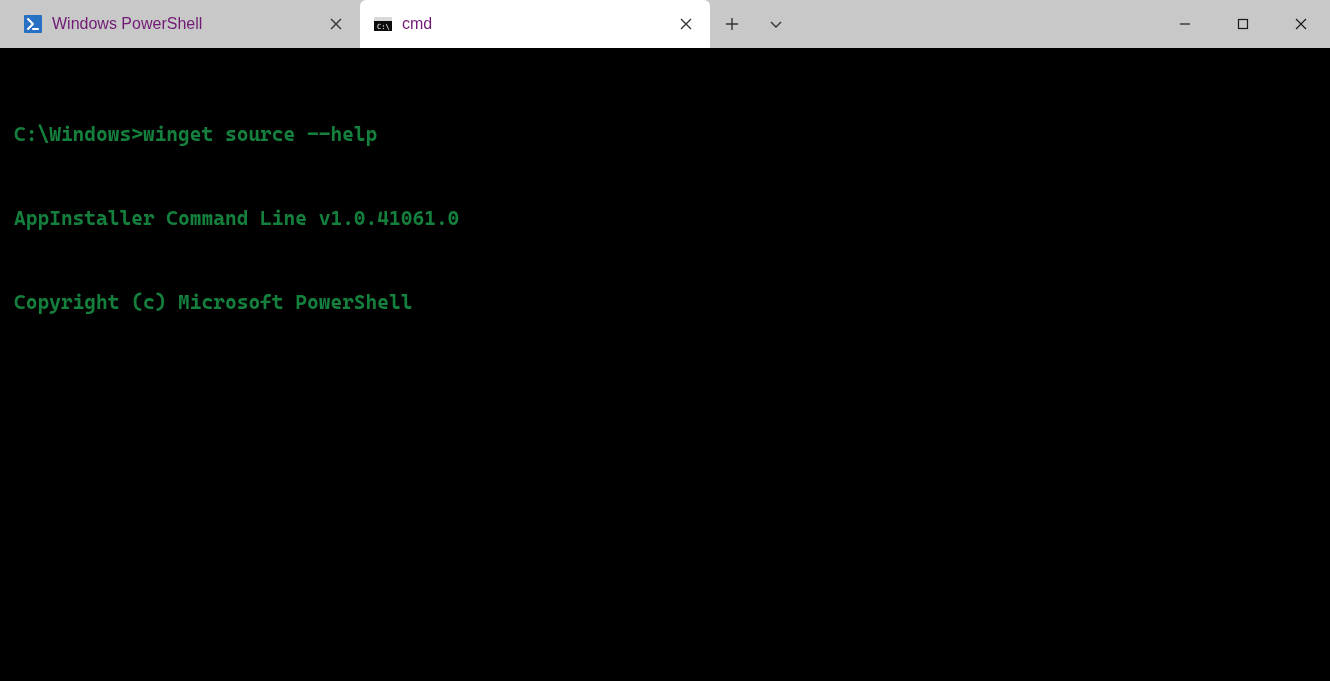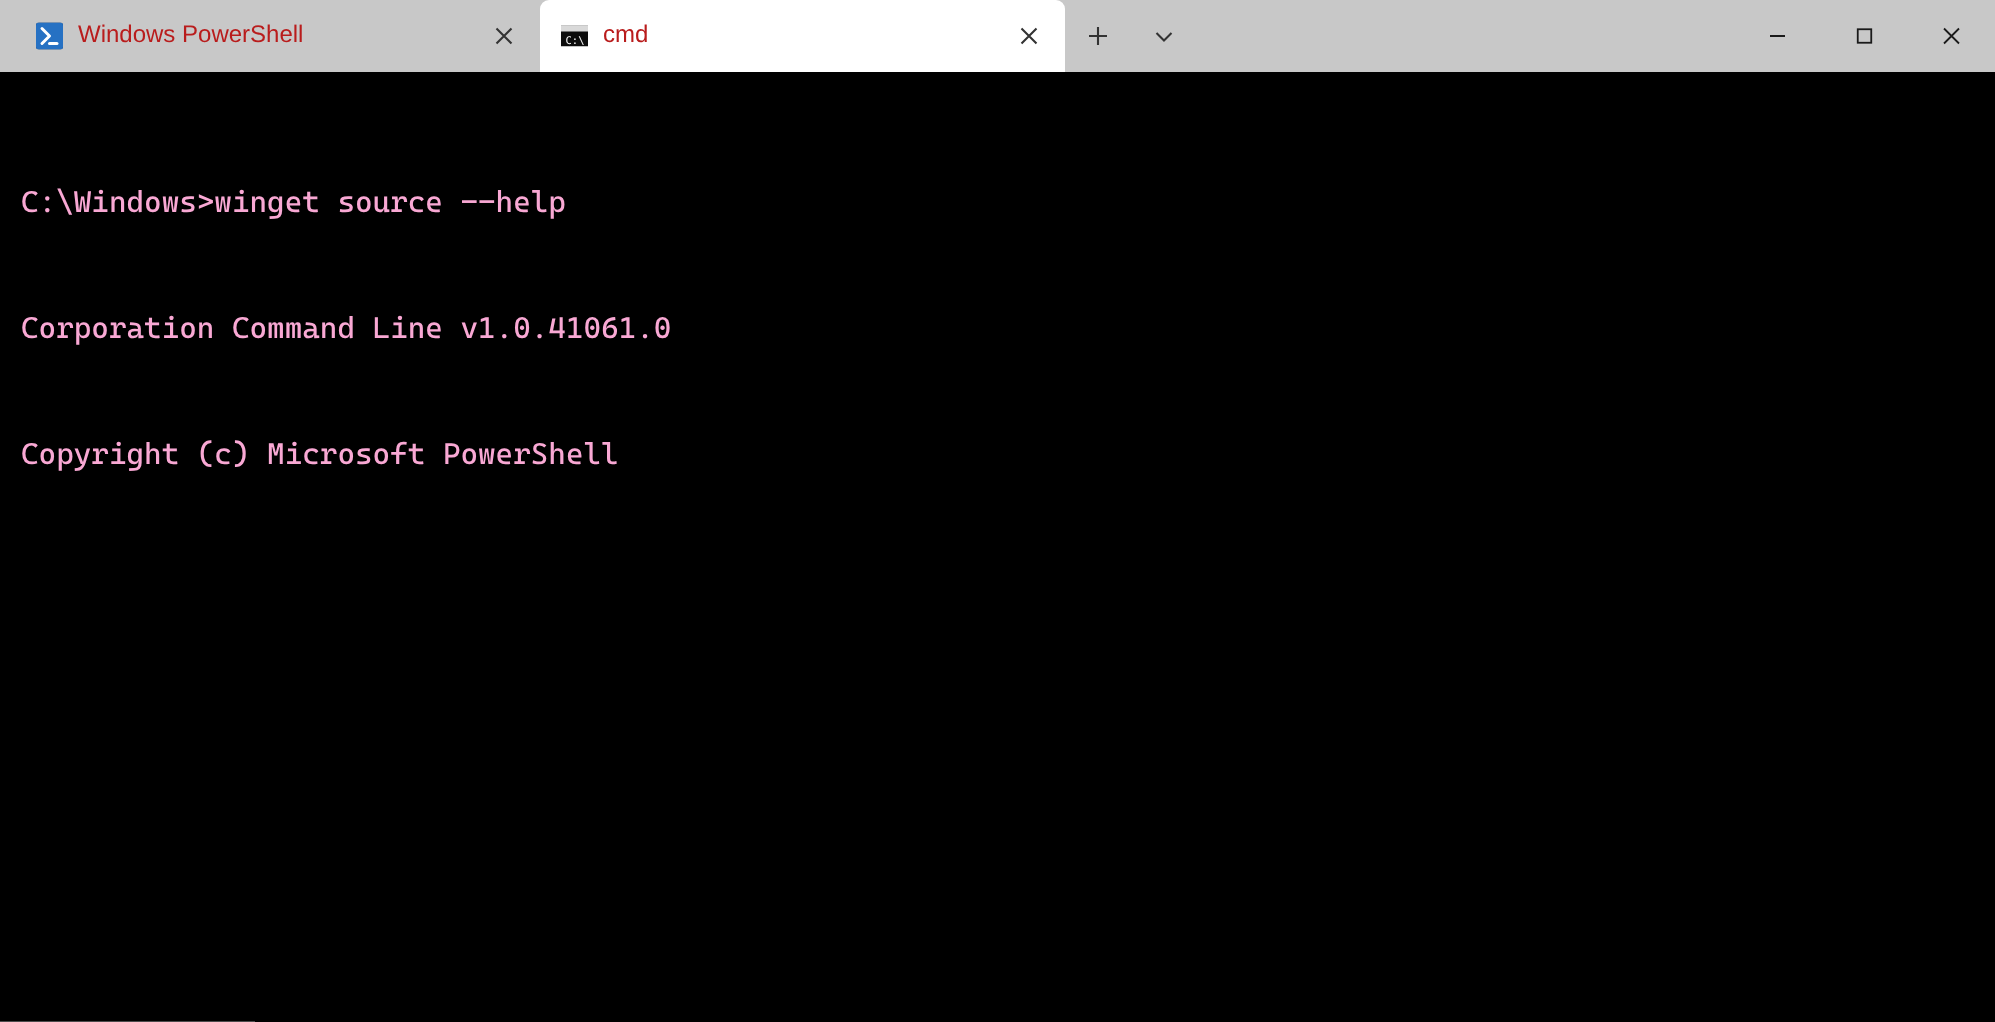--- a/index.html
+++ b/index.html
@@ -17,21 +17,21 @@
   .tab {
     display: flex;
     align-items: center;
     gap: 10px;
     padding: 0 14px 0 14px;
     min-width: 260px;
     max-width: 350px;
     width: 350px;
     height: 48px;
     font-size: 16px;
-    color: #b91c1c;
+    color: #701a75;
     position: relative;
     user-select: none;
   }
   .tab.inactive {
     background: transparent;
   }
   .tab.active {
     background: #ffffff;
     border-top-left-radius: 6px;
     border-top-right-radius: 6px;
@@ -62,28 +62,29 @@
   .win-btn {
     width: 58px;
     display: flex; align-items: center; justify-content: center;
     color: #1a1a1a;
   }
 
   
   .terminal {
     flex: 1;
     background: #000000;
-    color: #f9a8d4;
+    color: #15803d;
     font-family: "Cascadia Mono", "Consolas", "Courier New", monospace;
     font-size: 20px;
     line-height: 28px;
     padding: 16px 14px 0 14px;
     white-space: pre-wrap;
     word-break: break-all;
     overflow: hidden;
+    font-weight: bold;
   }
   .terminal .line { display: block; }
   .terminal .blank { display: block; height: 28px; }
 </style>
 </head>
 <body>
 
 <div class="titlebar">
 
   <div class="tab inactive">
@@ -146,21 +147,21 @@
     <div class="win-btn">
       <svg width="12" height="12" viewBox="0 0 12 12">
           <path d="M1 1 L11 11 M11 1 L1 11" stroke="#1a1a1a" stroke-width="1.2"></path>
         </svg>
     </div>
   </div>
 </div>
 
 <div class="terminal">
   <span class="line"><span>C:\Windows&gt;</span><span>winget source --help</span></span>
-  <span class="line">Corporation Command Line v1.0.41061.0</span>
+  <span class="line">AppInstaller Command Line v1.0.41061.0</span>
   <span class="line">Copyright (c) Microsoft PowerShell</span>
   <span class="blank"></span>
   <span class="blank"></span>
   
   
   
   
   
   
   

